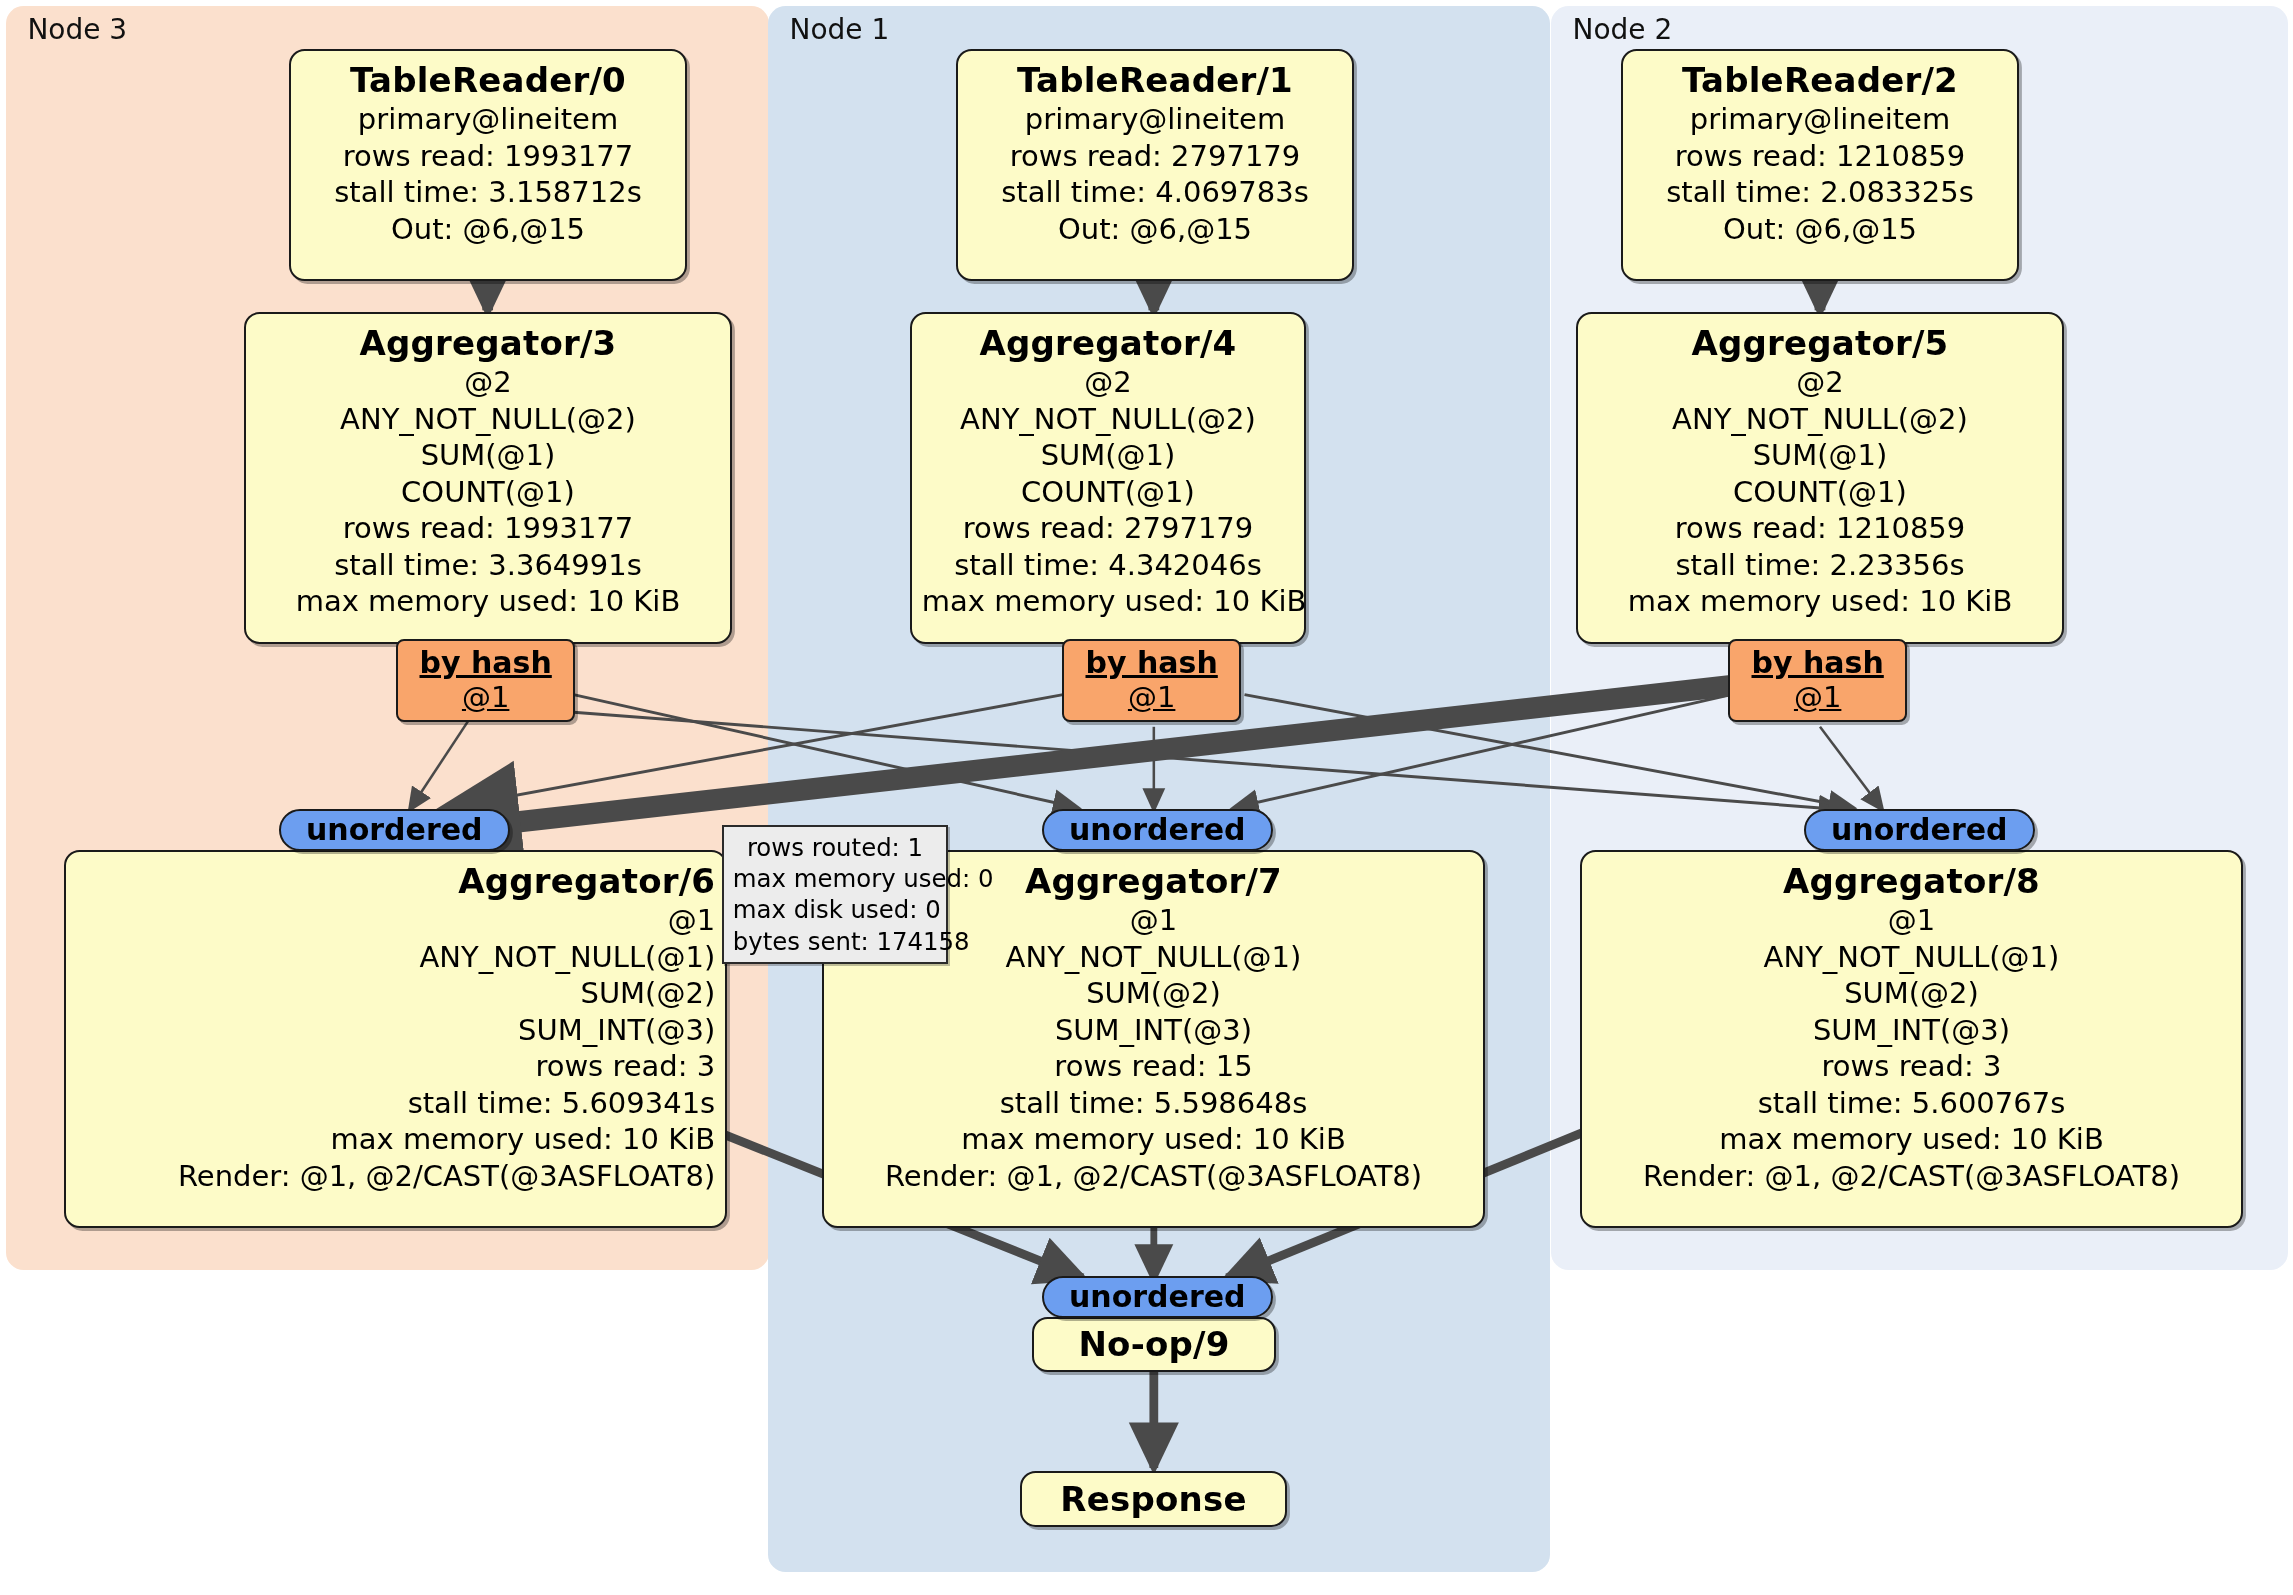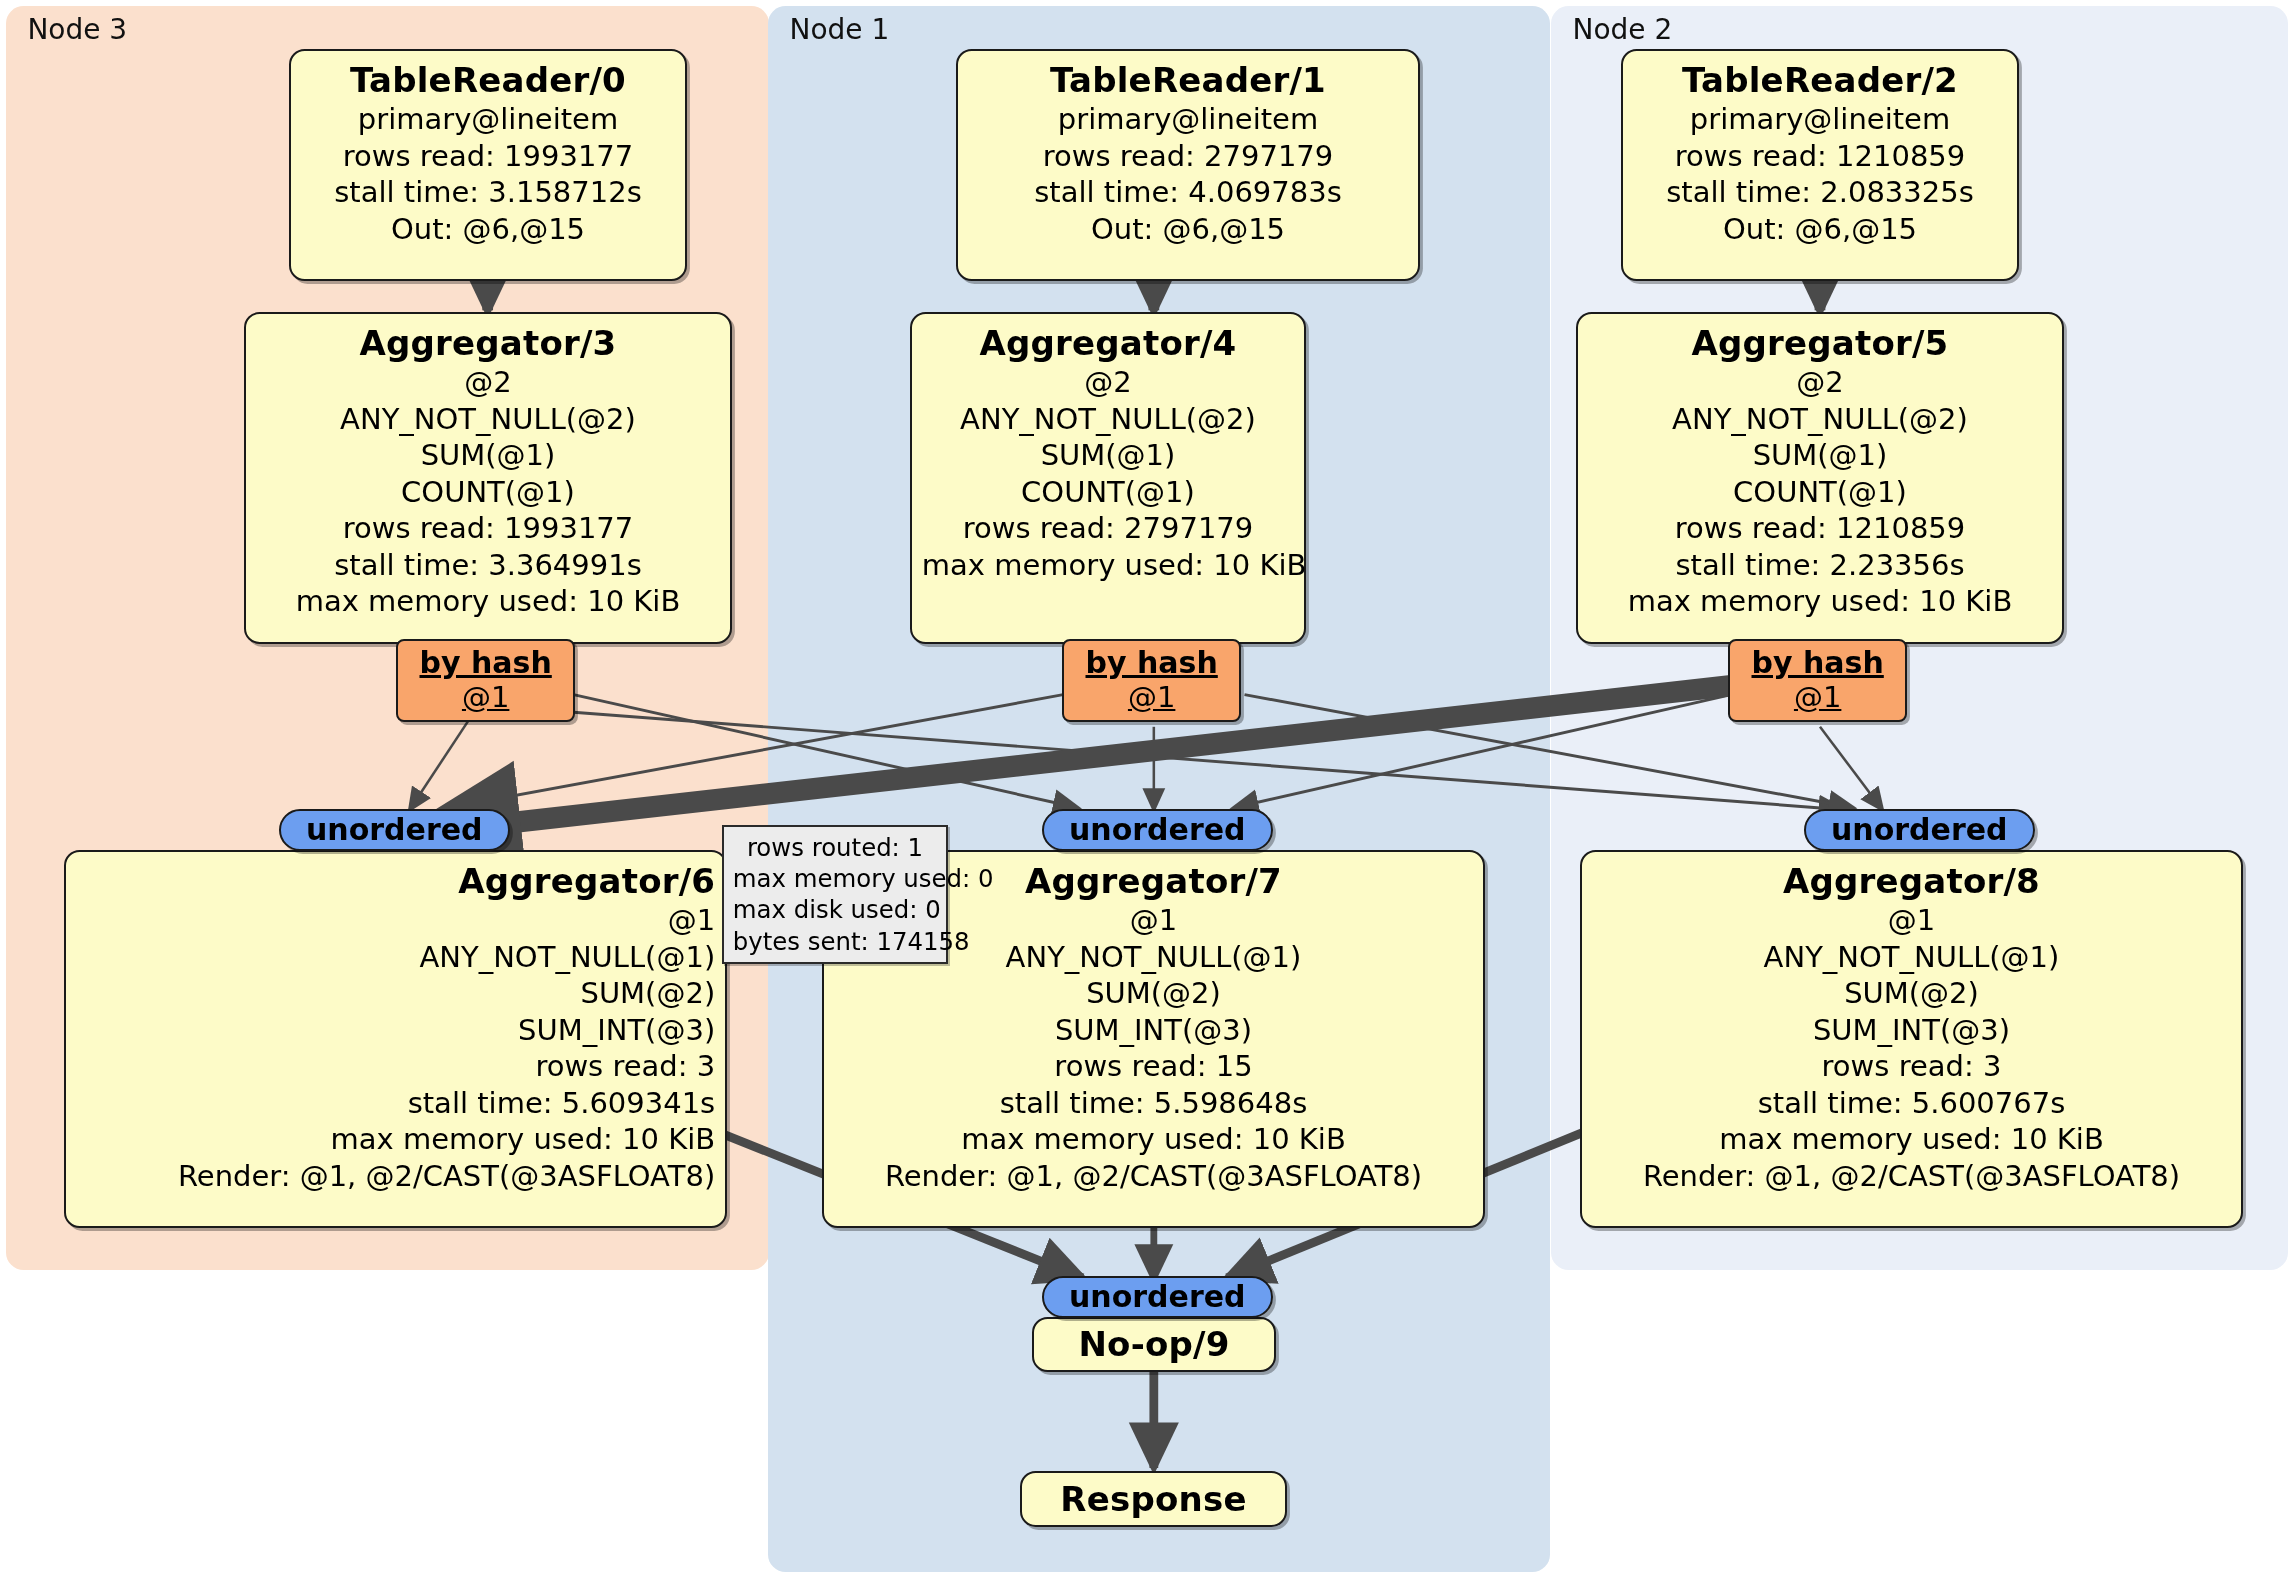--- a/index.html
+++ b/index.html
@@ -175,21 +175,21 @@
   </svg>
 
   <div class="proc-box" style="left:289px; top:49px; width:398px; height:232px;">
     <div class="proc-title">TableReader/0</div>
     <div class="proc-line">primary@lineitem</div>
     <div class="proc-line">rows read: 1993177</div>
     <div class="proc-line">stall time: 3.158712s</div>
     <div class="proc-line">Out: @6,@15</div>
   </div>
 
-  <div class="proc-box" style="left:956px; top:49px; width:464px; height:232px;">
+  <div class="proc-box" style="left:956px; top:49px; width:398px; height:232px;">
     <div class="proc-title">TableReader/1</div>
     <div class="proc-line">primary@lineitem</div>
     <div class="proc-line">rows read: 2797179</div>
     <div class="proc-line">stall time: 4.069783s</div>
     <div class="proc-line">Out: @6,@15</div>
   </div>
 
   <div class="proc-box" style="left:1621px; top:49px; width:398px; height:232px;">
     <div class="proc-title">TableReader/2</div>
     <div class="proc-line">primary@lineitem</div>
@@ -209,20 +209,21 @@
     <div class="proc-line">max memory used: 10 KiB</div>
   </div>
 
   <div class="proc-box" style="left:910px; top:312px; width:396px; height:332px;">
     <div class="proc-title">Aggregator/4</div>
     <div class="proc-line">@2</div>
     <div class="proc-line">ANY_NOT_NULL(@2)</div>
     <div class="proc-line">SUM(@1)</div>
     <div class="proc-line">COUNT(@1)</div>
     <div class="proc-line">rows read: 2797179</div>
+    <div class="proc-line">stall time: 4.342046s</div>
     <div class="proc-line">max memory used: 10 KiB</div>
   </div>
 
   <div class="proc-box" style="left:1576px; top:312px; width:488px; height:332px;">
     <div class="proc-title">Aggregator/5</div>
     <div class="proc-line">@2</div>
     <div class="proc-line">ANY_NOT_NULL(@2)</div>
     <div class="proc-line">SUM(@1)</div>
     <div class="proc-line">COUNT(@1)</div>
     <div class="proc-line">rows read: 1210859</div>

